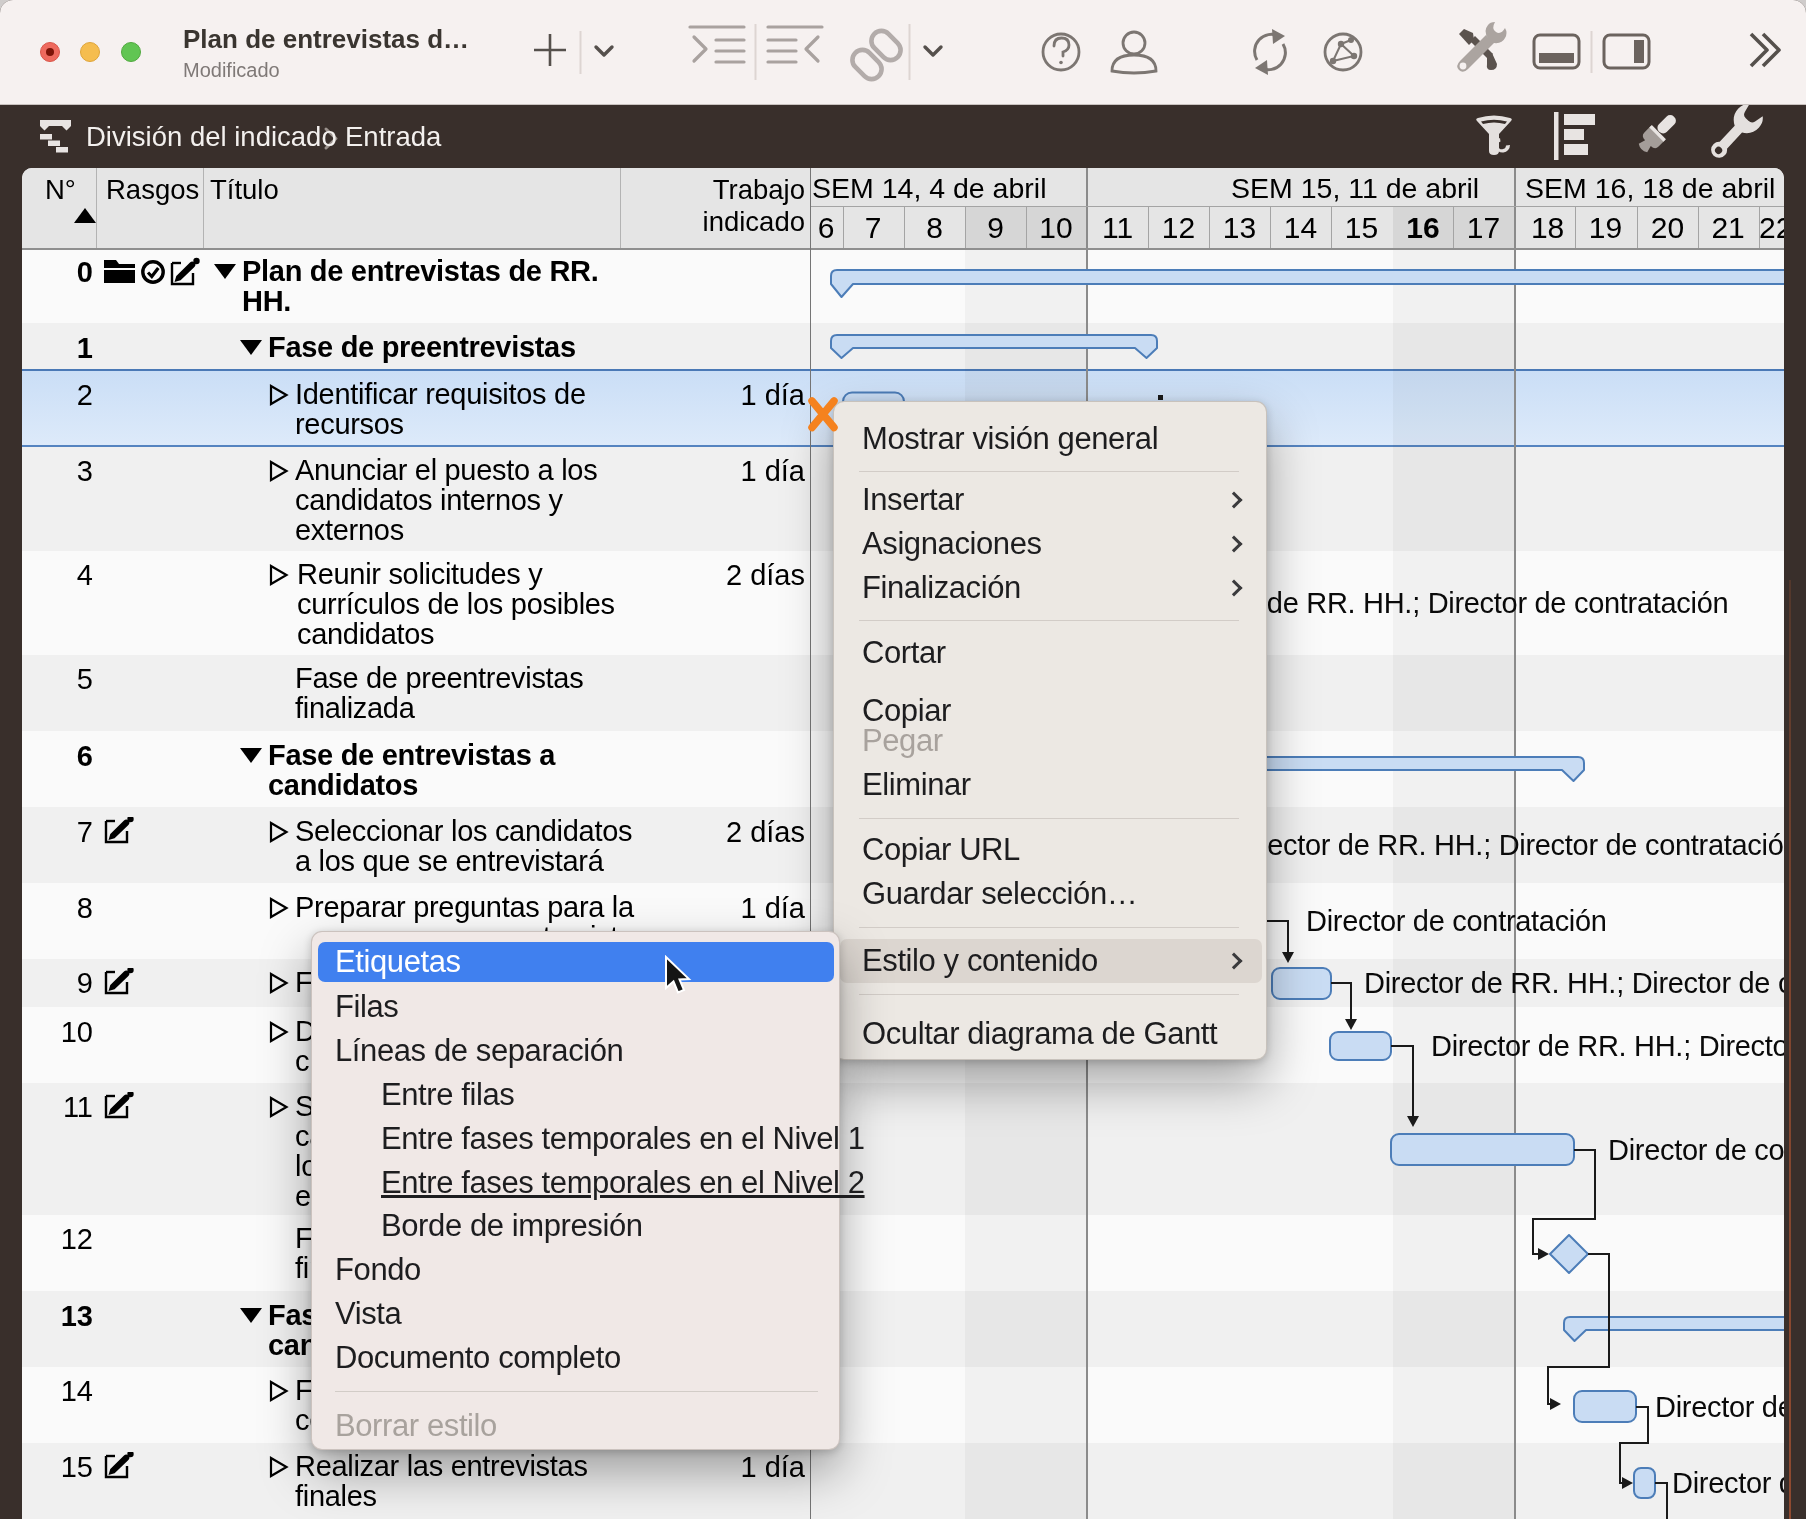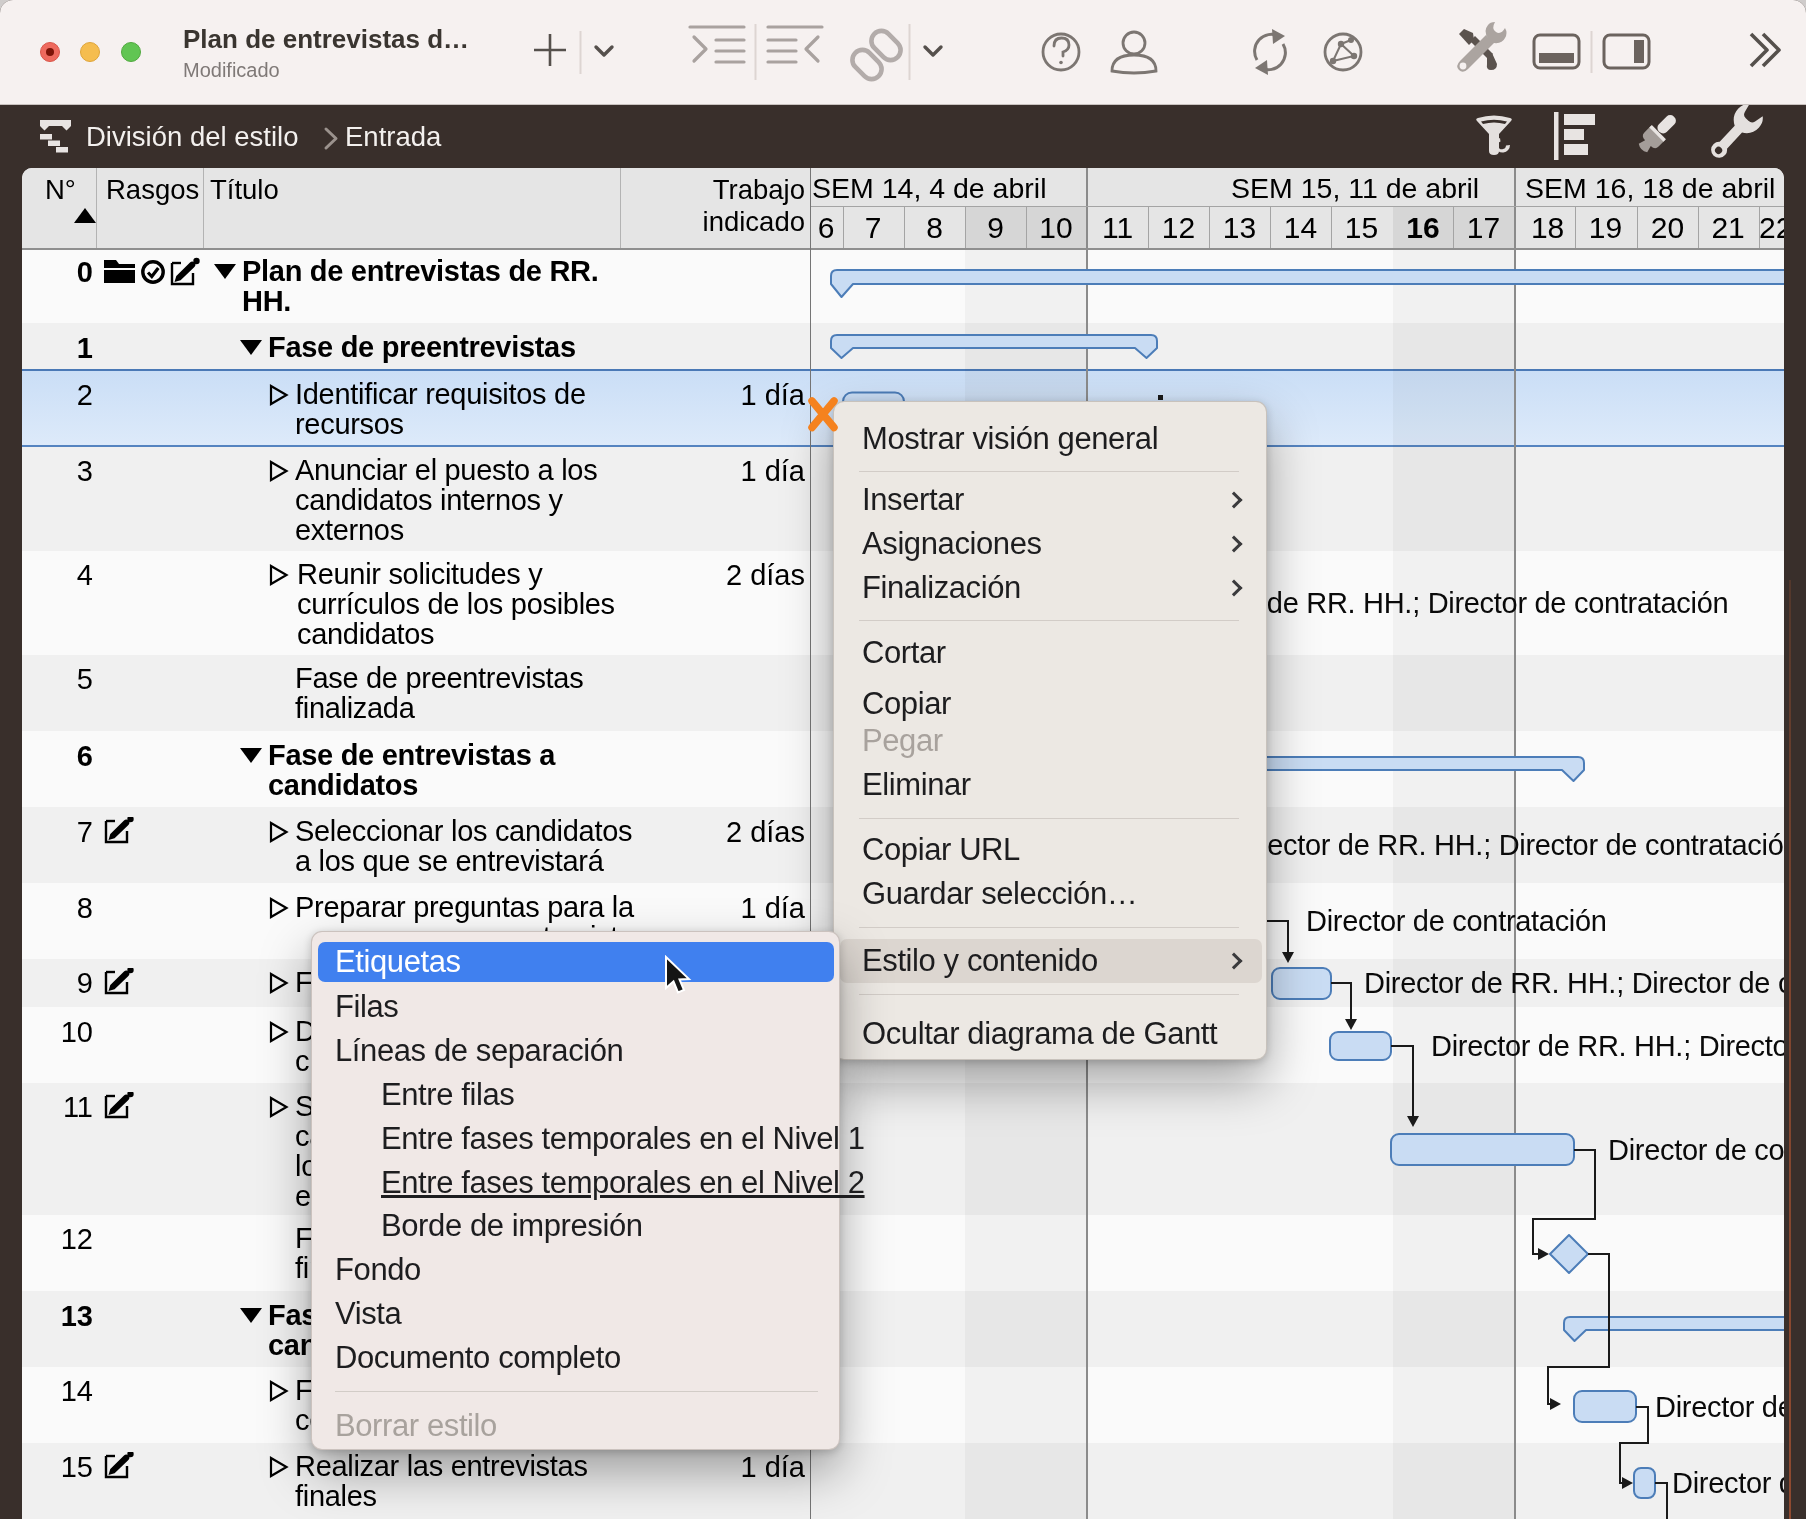--- a/index.html
+++ b/index.html
@@ -172,21 +172,21 @@
         <rect x="-5.5" y="-27" width="11" height="21" rx="5" fill="#e8e4e2"></rect>
         <path d="M-10 -4 h20 v9 q0 5 -6 5 l2 7 q-6 4 -12 0 l2 -7 q-6 0 -6 -5 Z" fill="#a49d99"></path>
         <rect x="-10" y="-5.5" width="20" height="3.5" fill="#e8e4e2"></rect>
       </g>
 
       <g transform="translate(1734,31) rotate(43)">
         <path d="M-6.5 -8 q-9 -5 -9 -15 q0 -7 5 -11 l2 9 q1 4 5 4 l4 0 q4 0 5 -4 l2 -9 q5 4 5 11 q0 10 -9 15 l0 22 a8 8 0 1 1 -10 0 Z" fill="#e4e0de"></path>
         <circle cx="-1.5" cy="21" r="3.6" fill="#392f2b"></circle>
       </g>
     </svg>
-    <div class="navtxt" style="left:86px;">División del estilo</div>
+    <div class="navtxt" style="left:86px;">División del indicado</div>
     <div class="navtxt" style="left:345px;">Entrada</div>
   </div>
   <div class="content" id="content">
 
     <div class="stripe w" style="top:81px; height:74px;"></div>
     <div class="stripe g" style="top:155px; height:48px;"></div>
     <div class="stripe sel" style="top:201px; height:78px;"></div>
     <div class="stripe g" style="top:279px; height:104px;"></div>
     <div class="stripe w" style="top:383px; height:104px;"></div>
     <div class="stripe g" style="top:487px; height:76px;"></div>
@@ -455,21 +455,21 @@
     <div class="mi" style="left:28px; top:15px; line-height:44px;">Mostrar visión general</div>
     <div class="msep" style="left:25px; top:69px; width:380px;"></div>
     <div class="mi" style="left:28px; top:76px; line-height:44px;">Insertar</div>
     <div class="chev" style="left:394px; top:92px;"></div>
     <div class="mi" style="left:28px; top:120px; line-height:44px;">Asignaciones</div>
     <div class="chev" style="left:394px; top:136px;"></div>
     <div class="mi" style="left:28px; top:164px; line-height:44px;">Finalización</div>
     <div class="chev" style="left:394px; top:180px;"></div>
     <div class="msep" style="left:25px; top:218px; width:380px;"></div>
     <div class="mi" style="left:28px; top:229px; line-height:44px;">Cortar</div>
-    <div class="mi" style="left:28px; top:280px; line-height:44px;">Copiar</div>
+    <div class="mi" style="left:28px; top:287px; line-height:44px;">Copiar</div>
     <div class="mi mgrey" style="left:28px; top:317px; line-height:44px;">Pegar</div>
     <div class="mi" style="left:28px; top:361px; line-height:44px;">Eliminar</div>
     <div class="msep" style="left:25px; top:416px; width:380px;"></div>
     <div class="mi" style="left:28px; top:426px; line-height:44px;">Copiar URL</div>
     <div class="mi" style="left:28px; top:470px; line-height:44px;">Guardar selección…</div>
     <div class="msep" style="left:25px; top:525px; width:380px;"></div>
     <div class="abs" style="left:6px; top:537px; width:422px; height:44px; background:#dcd6d0; border-radius:7px;"></div>
     <div class="mi" style="left:28px; top:537px; line-height:44px;">Estilo y contenido</div>
     <div class="chev" style="left:394px; top:553px;"></div>
     <div class="msep" style="left:25px; top:592px; width:380px;"></div>

